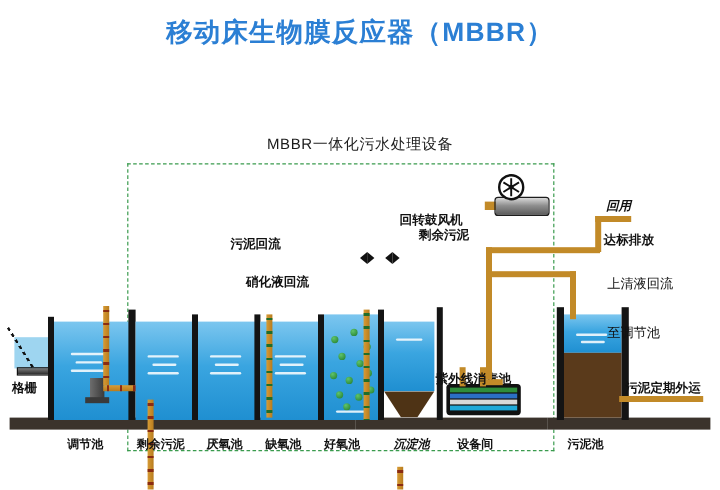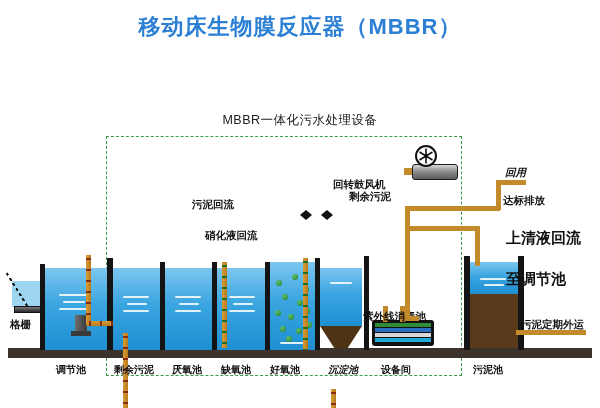--- a/index.html
+++ b/index.html
@@ -40,21 +40,21 @@
       repeating-linear-gradient(to bottom,transparent 0 3px,#8a2b12 3px 5px,transparent 5px 11px),
       linear-gradient(to right,#d79b35,#b87c1e);
   }
   .pipe-grn.v{width:5px;
     background:
       repeating-linear-gradient(to bottom,transparent 0 3px,#1f6d2a 3px 5px,transparent 5px 11px),
       linear-gradient(to right,#d79b35,#b87c1e);
   }
 
   .lbl{font-size:10.5px;font-weight:bold;color:#111;white-space:nowrap;line-height:12px;}
-  .lbl-sm{font-size:15px;font-weight:bold;color:#111;white-space:nowrap;line-height:11px;}
+  .lbl-sm{font-size:11px;font-weight:normal;color:#111;white-space:nowrap;line-height:11px;}
   .lbl-bot{font-size:10px;font-weight:bold;color:#111;white-space:nowrap;}
 
   
   .water{
     background:linear-gradient(to bottom,#7cc6ef 0%,#3aa5e0 45%,#1f8fd1 100%);
   }
   .water-lite{background:linear-gradient(to bottom,#8ecdf2,#4fb1e5);}
   .wall{background:#141414;}
   .ground{background:#3b332c;}
 

